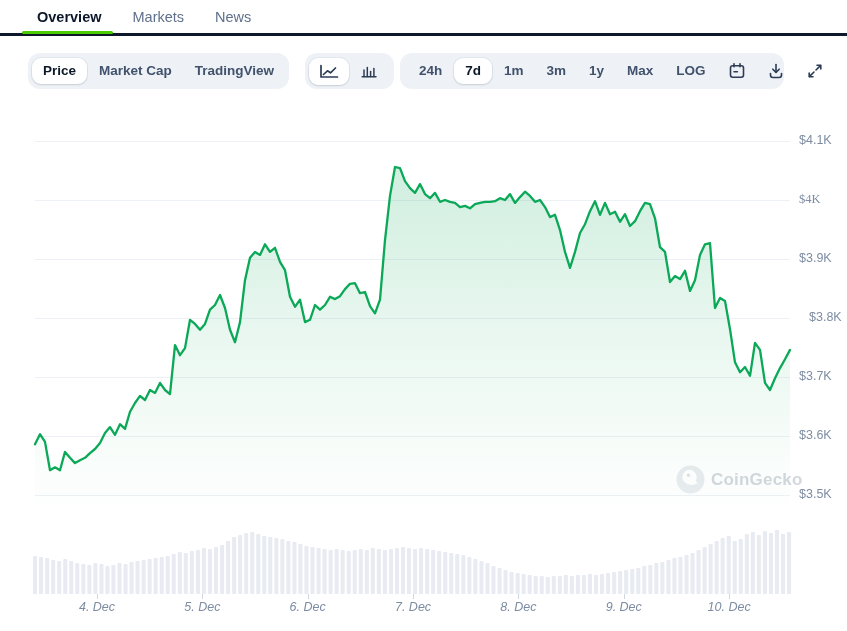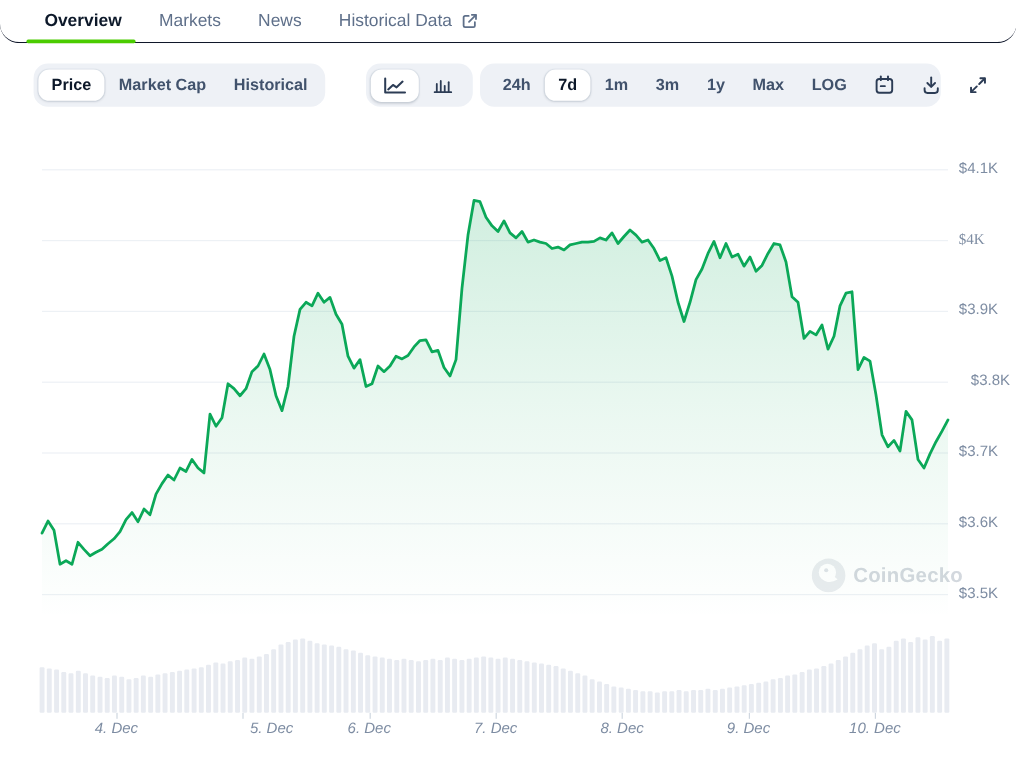--- a/index.html
+++ b/index.html
@@ -1,21 +1,21 @@
 <!DOCTYPE html>
 <html style="--accent: #4BCC00;"><head>
 <meta charset="utf-8">
 <style>
   html,body{margin:0;padding:0;background:#fff;}
   body{font-family:"Liberation Sans",sans-serif;}
   #app{position:relative;width:847px;height:631px;background:#fff;overflow:hidden;}
 
   
-  .tabbar{position:absolute;left:0;top:0;width:847px;height:36px;border-bottom:1px solid #0f172a;
-          display:flex;align-items:flex-end;gap:31px;padding-left:37px;box-sizing:border-box;border-radius:16px;}
+  .tabbar{position:absolute;left:0;top:0;width:847px;height:36px;border-bottom:3px solid #0f172a;
+          display:flex;align-items:flex-end;gap:31px;padding-left:37px;box-sizing:border-box;}
   .tab{position:relative;height:100%;display:flex;align-items:center;gap:7px;
        font-size:14.5px;font-weight:500;color:#5f708a;cursor:pointer;white-space:nowrap;}
   .tab.active{color:#0c1829;font-weight:700;}
   .tab.active::after{content:"";position:absolute;left:-15px;right:-11px;bottom:-1px;height:3px;
        background:var(--accent);border-radius:2px;}
   .tab svg{display:block;}
 
   
   .seg{position:absolute;top:53px;height:36px;background:#eef1f6;border-radius:12px;
        display:flex;align-items:center;padding:16px 4px;box-sizing:border-box;gap:1px;}
@@ -46,36 +46,26 @@
   <nav class="tabbar" id="tabbar">
       <div class="tab active">
         <span>Overview</span>
       </div>
       <div class="tab">
         <span>Markets</span>
       </div>
       <div class="tab">
         <span>News</span>
       </div>
-      <div class="tab">
-        <span>Historical Data</span>
-        <span style="display: flex;">
-          <svg width="15" height="15" viewBox="0 0 16 16" fill="none" stroke="#5f708a" stroke-width="1.6" stroke-linecap="round" stroke-linejoin="round">
-            <path d="M12.5 9v3.2a1.3 1.3 0 0 1-1.3 1.3H3.8a1.3 1.3 0 0 1-1.3-1.3V4.8a1.3 1.3 0 0 1 1.3-1.3H7"></path>
-            <path d="M9.8 2.5h3.7v3.7"></path>
-            <path d="M7.3 8.7 13.3 2.7"></path>
-          </svg>
-        </span>
-      </div>
     </nav>
 
   <div class="seg" style="left:28px" id="seg-metric">
       <button class="seg-btn selected">Price</button>
       <button class="seg-btn">Market Cap</button>
-      <button class="seg-btn">Historical</button>
+      <button class="seg-btn">TradingView</button>
     </div>
   <div class="seg" style="left:305px" id="seg-type">
       <button class="seg-btn seg-icon selected">
         <svg width="20" height="15" viewBox="0 0 20 15" fill="none" stroke="#2c3c55" stroke-width="1.7" stroke-linecap="round" stroke-linejoin="round">
           <path d="M2 1.5 V13 H18.5"></path>
           <path d="M4.5 10.5 L8.5 6.8 L11.5 8.8 L16.5 4"></path>
         </svg>
       </button>
       <button class="seg-btn seg-icon">
         <svg width="20" height="15" viewBox="0 0 20 15" fill="none" stroke="#2c3c55" stroke-width="1.5" stroke-linecap="round">
@@ -131,21 +121,21 @@
       <div class="ylabel" style="top: 310px; margin-left: 10px;">$3.8K</div>
       <div class="gridline" style="top: 377px;"></div>
       <div class="ylabel" style="top: 369px;">$3.7K</div>
       <div class="gridline" style="top: 436px;"></div>
       <div class="ylabel" style="top: 428px;">$3.6K</div>
       <div class="gridline" style="top: 495px;"></div>
       <div class="ylabel" style="top: 487px;">$3.5K</div>
       <div class="tick" style="left: 97px;"></div>
       <div class="xlabel" style="left: 97px;">4. Dec</div>
       <div class="tick" style="left: 202.35px;"></div>
-      <div class="xlabel" style="left: 202.35px; margin-left: 24px;">5. Dec</div>
+      <div class="xlabel" style="left: 202.35px;">5. Dec</div>
       <div class="tick" style="left: 307.7px;"></div>
       <div class="xlabel" style="left: 307.7px;">6. Dec</div>
       <div class="tick" style="left: 413.05px;"></div>
       <div class="xlabel" style="left: 413.05px;">7. Dec</div>
       <div class="tick" style="left: 518.4px;"></div>
       <div class="xlabel" style="left: 518.4px;">8. Dec</div>
       <div class="tick" style="left: 623.75px;"></div>
       <div class="xlabel" style="left: 623.75px;">9. Dec</div>
       <div class="tick" style="left: 729.1px;"></div>
       <div class="xlabel" style="left: 729.1px;">10. Dec</div>

